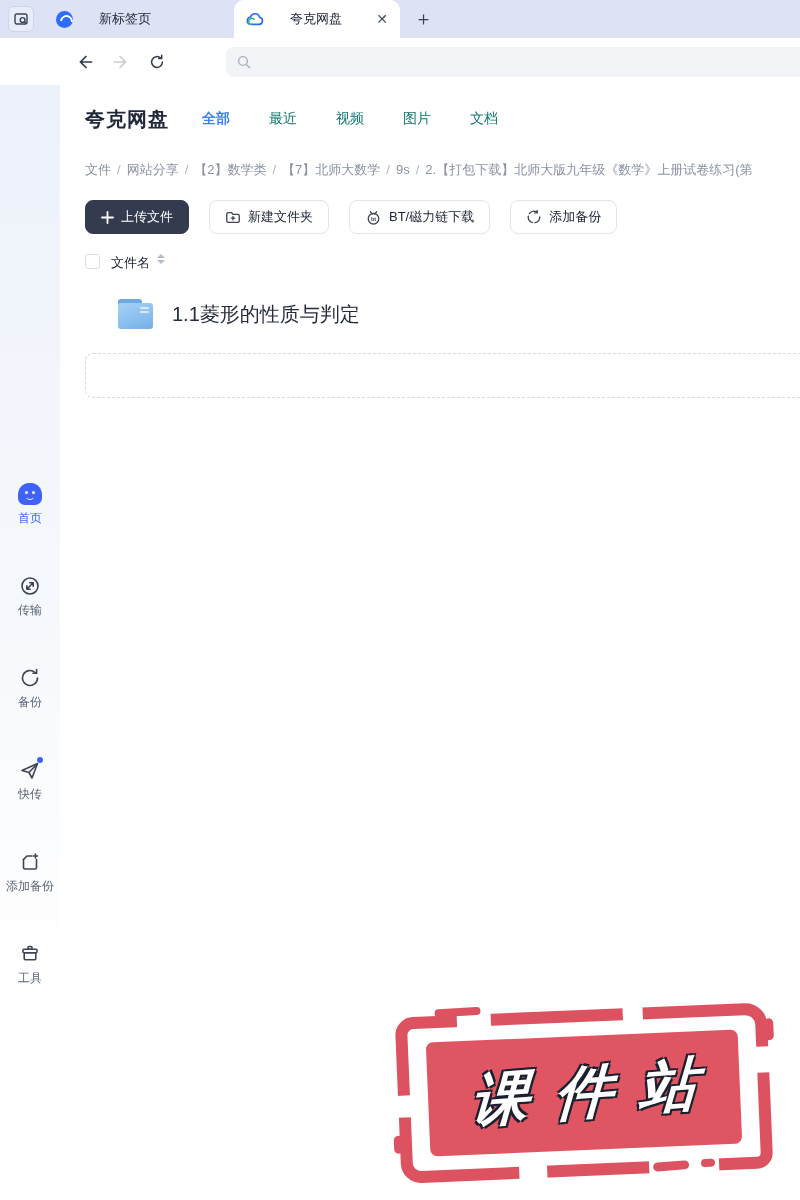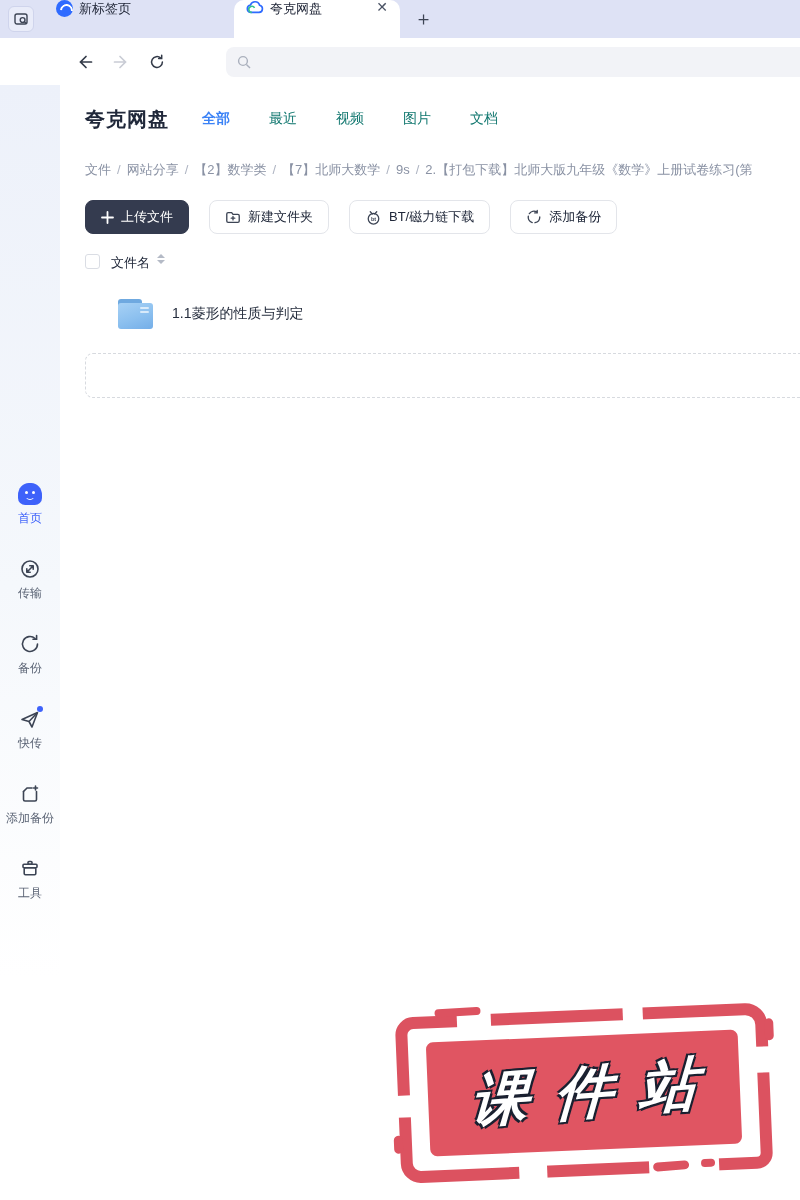--- a/index.html
+++ b/index.html
@@ -5,21 +5,21 @@
   * { margin:0; padding:0; box-sizing:border-box; }
   html,body { width:800px; height:1200px; overflow:hidden; background:#fff;
     font-family:"Liberation Sans","DejaVu Sans",sans-serif; }
 
   
   .tabbar { position:absolute; left:0; top:0; width:800px; height:38px;
     background:#dee2f5; display:flex; align-items:center; }
   .tabsearch-btn { width:26px; height:26px; margin-left:8px; border-radius:6px;
     background:#e9ecf9; border:1px solid #cfd4ec; display:flex; align-items:center;
     justify-content:center; color:#3c4454; }
-  .tab { display:flex; align-items:flex-start; height:38px; padding:0 12px; gap:6px;
+  .tab { display:flex; align-items:center; height:38px; padding:0 12px; gap:26px;
     font-size:13px; color:#23293a; }
   .tab.inactive { margin-left:10px; width:160px; }
   .tab.active { margin-left:30px; width:166px; background:#ffffff;
     border-radius:10px 10px 0 0; position:relative; }
   .tab .close { margin-left:auto; color:#4a5264; font-size:14px; line-height:1; }
   .quark-logo { width:17px; height:17px; border-radius:50%; background:#2f6bff;
     position:relative; flex:none; }
   .quark-logo::after { content:""; position:absolute; left:4px; top:4px; width:9px;
     height:9px; border-radius:50%; border:2px solid #fff; border-left-color:transparent;
     border-bottom-color:transparent; transform:rotate(-40deg); }
@@ -29,21 +29,21 @@
     background:#fff; display:flex; align-items:center; }
   .nav-ic { flex:none; display:flex; align-items:center; justify-content:center;
     width:22px; height:22px; }
   .url-bar { height:30px; flex:1; margin-left:58px; margin-right:-12px;
     background:#f2f3f7; border-radius:8px; display:flex; align-items:center;
     padding-left:10px; color:#aab0bd; }
 
   
   .sidebar { position:absolute; left:0; top:85px; width:60px; height:1115px;
     background:linear-gradient(180deg,#edf1fa 0%, #f5f8fc 45%, #ffffff 80%);
-    display:flex; flex-direction:column; align-items:center; padding-top:398px; gap:31px; }
+    display:flex; flex-direction:column; align-items:center; padding-top:398px; gap:48px; }
   .side-item { display:flex; flex-direction:column; align-items:center; gap:5px;
     color:#4a5365; }
   .side-item .lbl { font-size:12px; color:#5a6374; white-space:nowrap; }
   .side-item.active .lbl { color:#3e62fa; }
   .home-logo { width:24px; height:22px; background:#3e62fa;
     border-radius:45% 45% 30% 30% / 55% 55% 32% 32%; position:relative; }
   .home-logo .eye { position:absolute; top:8px; width:3px; height:3px;
     border-radius:50%; background:#fff; }
   .home-logo .smile { position:absolute; left:7px; top:11px; width:10px; height:6px;
     border:1.8px solid #fff; border-top:none; border-left-color:transparent;
@@ -76,21 +76,21 @@
     background:#fff; }
   .col-label { font-size:13px; color:#20283a; }
   .sort { display:flex; flex-direction:column; gap:2px; margin-left:-4px; }
   .sort i { width:0; height:0; border-left:4px solid transparent;
     border-right:4px solid transparent; display:block; }
   .sort .up { border-bottom:4px solid #b4bac6; }
   .sort .down { border-top:4px solid #b4bac6; }
 
   .rows { margin-top:12px; }
   .file-row { display:flex; align-items:center; height:60px; gap:19px; padding-left:33px; }
-  .file-name { font-size:14px; color:#252d3d; }
+  .file-name { font-size:20px; color:#252d3d; }
 
   .folder-ic { width:35px; height:30px; position:relative; }
   .folder-ic .tab { position:absolute; left:0; top:0; width:15px; height:9px;
     border-radius:3px 3px 0 0; background:#6fa9e0; }
   .folder-ic .body { position:absolute; left:0; top:4px; width:35px; height:26px;
     border-radius:3px; background:linear-gradient(160deg,#a7d1f5 0%,#8cc0ef 55%,#74aee8 100%); }
   .folder-ic .l1,.folder-ic .l2 { position:absolute; right:4px; height:2px; width:9px;
     background:rgba(255,255,255,.65); border-radius:1px; }
   .folder-ic .l1 { top:8px; } .folder-ic .l2 { top:12px; }
 

